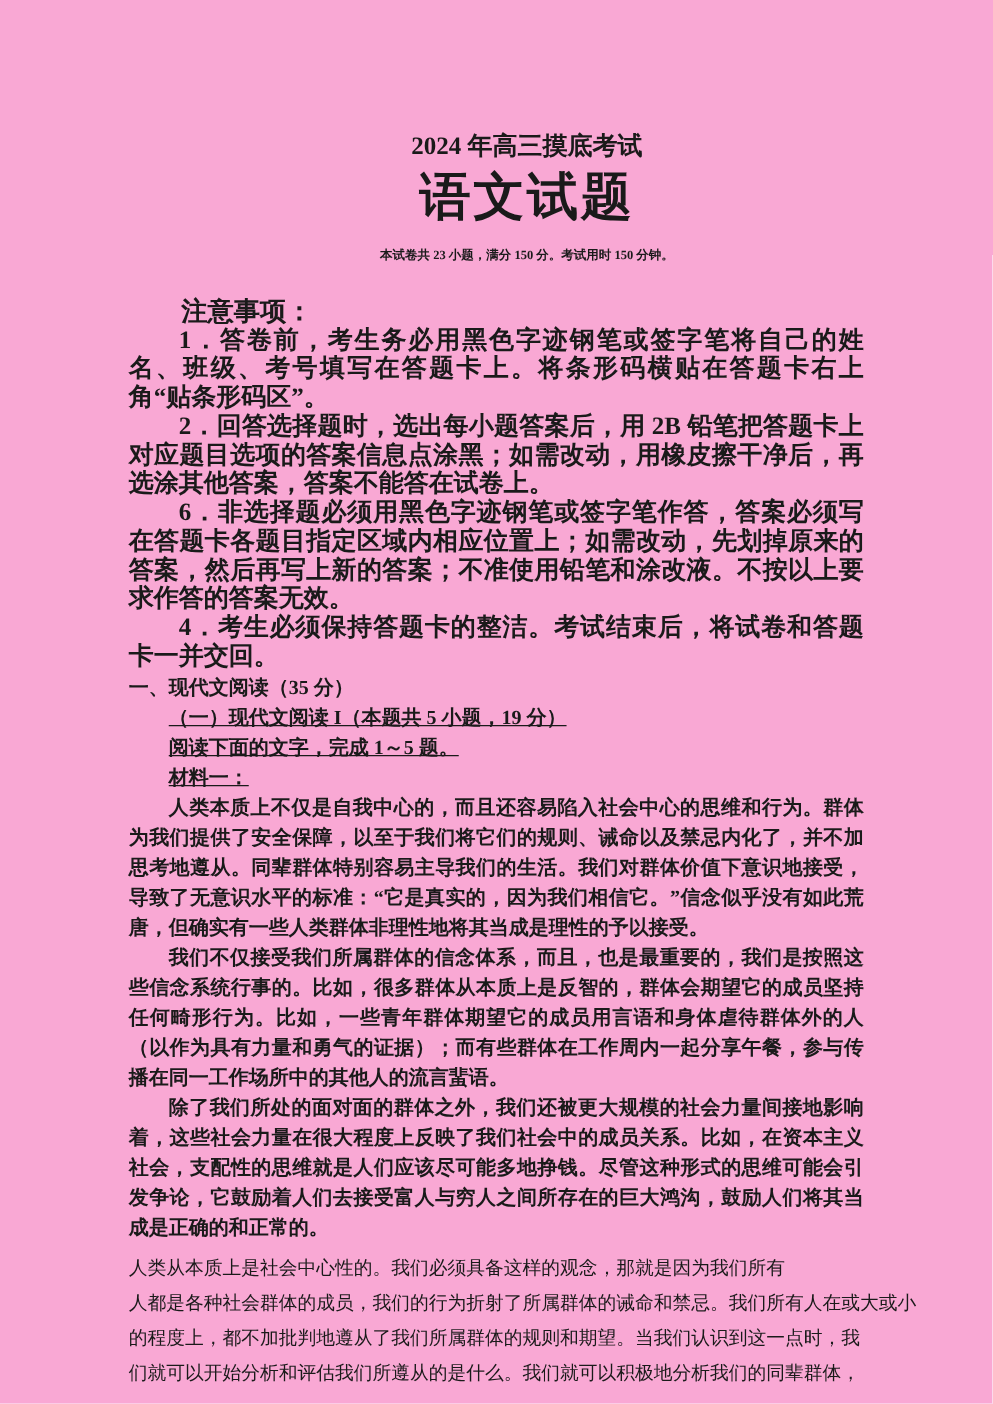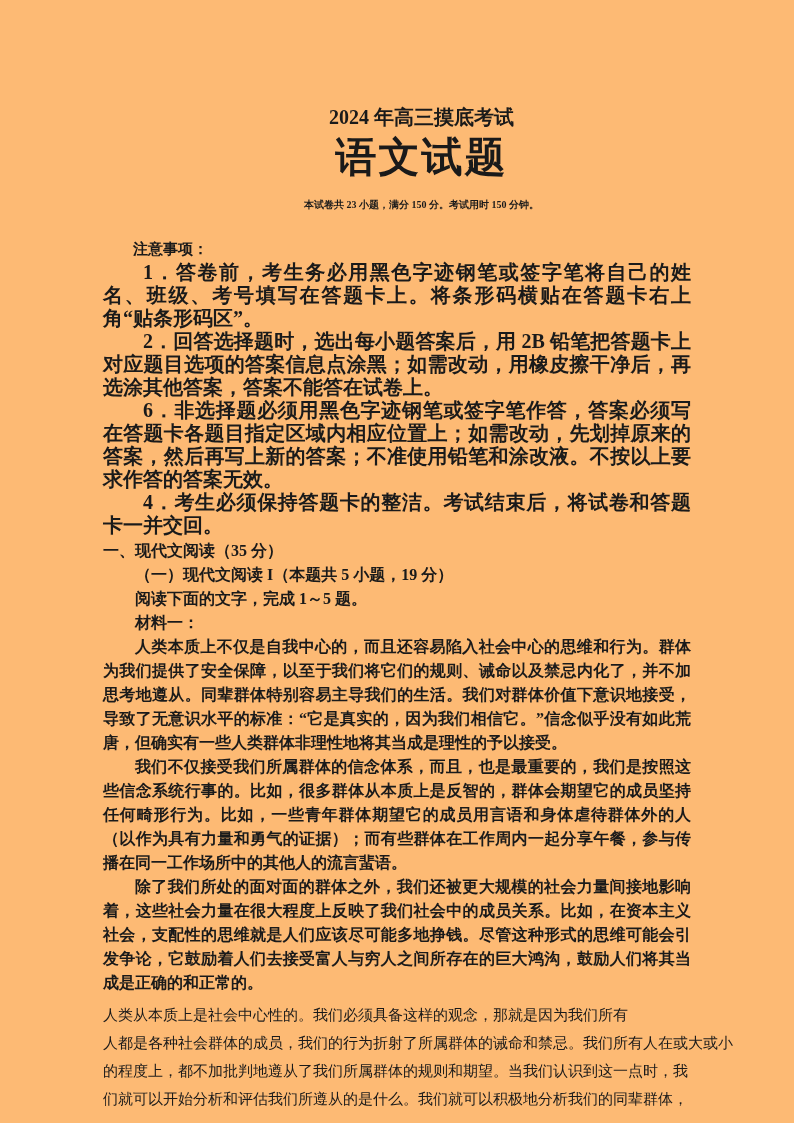--- a/index.html
+++ b/index.html
@@ -5,21 +5,21 @@
   html, body {
     margin: 0;
     padding: 0;
     background: #ffffff;
   }
   .page {
     position: relative;
     width: 794px;
     height: 1123px;
     margin: 0 auto;
-    background: #fdba74;
+    background: #f9a8d4;
     box-sizing: border-box;
     padding: 104px 54px 0 103px;
     font-family: "Liberation Serif", "DejaVu Serif", serif;
     color: #1a1a1a;
     overflow: hidden;
   }
   .header { text-align: center; }
   .exam-title {
     font-size: 20px;
     font-weight: bold;
@@ -36,21 +36,21 @@
     font-size: 10px;
     font-weight: bold;
     line-height: 22px;
     margin-top: 16px;
   }
   .notice {
     margin-top: 22px;
     width: 588px;
   }
   .notice-heading {
-    font-size: 15px;
+    font-size: 21px;
     font-weight: bold;
     line-height: 23px;
     text-indent: 2em;
   }
   .notice-item {
     margin: 0;
     font-size: 20px;
     font-weight: bold;
     line-height: 23px;
     text-indent: 2em;
@@ -60,20 +60,21 @@
     font-size: 16px;
     font-weight: bold;
     line-height: 25px;
     margin-top: 1px;
   }
   .part-heading, .instruction, .material-label {
     font-size: 16px;
     font-weight: bold;
     line-height: 24px;
     text-indent: 2em;
+    text-decoration: underline;
   }
   .passage { width: 588px; }
   .para {
     margin: 0;
     font-size: 16px;
     font-weight: bold;
     line-height: 24px;
     text-indent: 2em;
     text-align: justify;
   }

